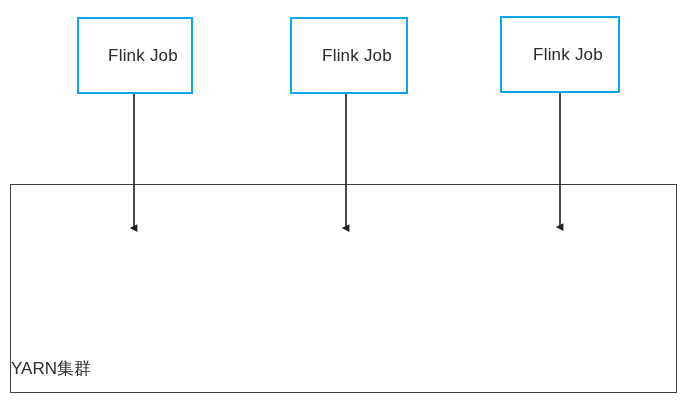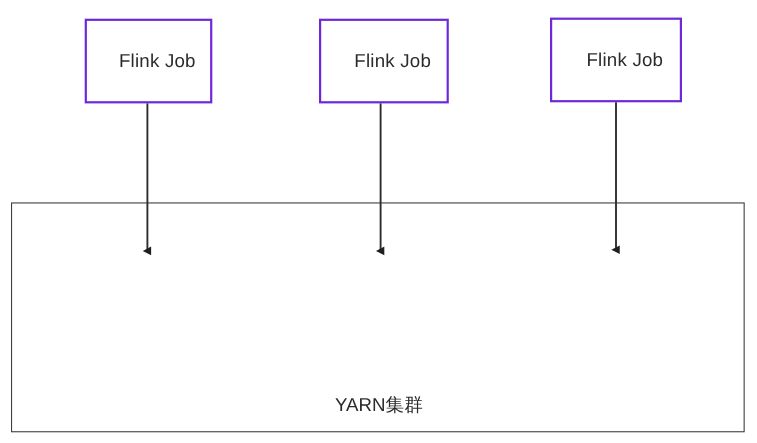--- a/index.html
+++ b/index.html
@@ -21,21 +21,21 @@
     top: 0;
     width: 688px;
     height: 403px;
   }
 
   
   .job-box {
     position: absolute;
     box-sizing: border-box;
     background: #ffffff;
-    border: 2px solid #6d28d9;
+    border: 2px solid #0ea5e9;
     display: flex;
     align-items: center;
     justify-content: center;
     padding-left: 16px;
   }
   .job-box .job-label {
     font-size: 17px;
     color: #2b2b2b;
     letter-spacing: 0.2px;
     line-height: 1;
@@ -56,21 +56,21 @@
     box-sizing: border-box;
     background: #ffffff;
     border: 1.5px solid #3f3f3f;
   }
 
   #yarn-cluster-label {
     position: absolute;
     left: 0;
     top: 172px;
     width: 667px;
-    text-align: center;
+    text-align: left;
     font-size: 17px;
     color: #2b2b2b;
     white-space: nowrap;
   }
 
   
   #arrow-layer {
     position: absolute;
     left: 0;
     top: 0;

